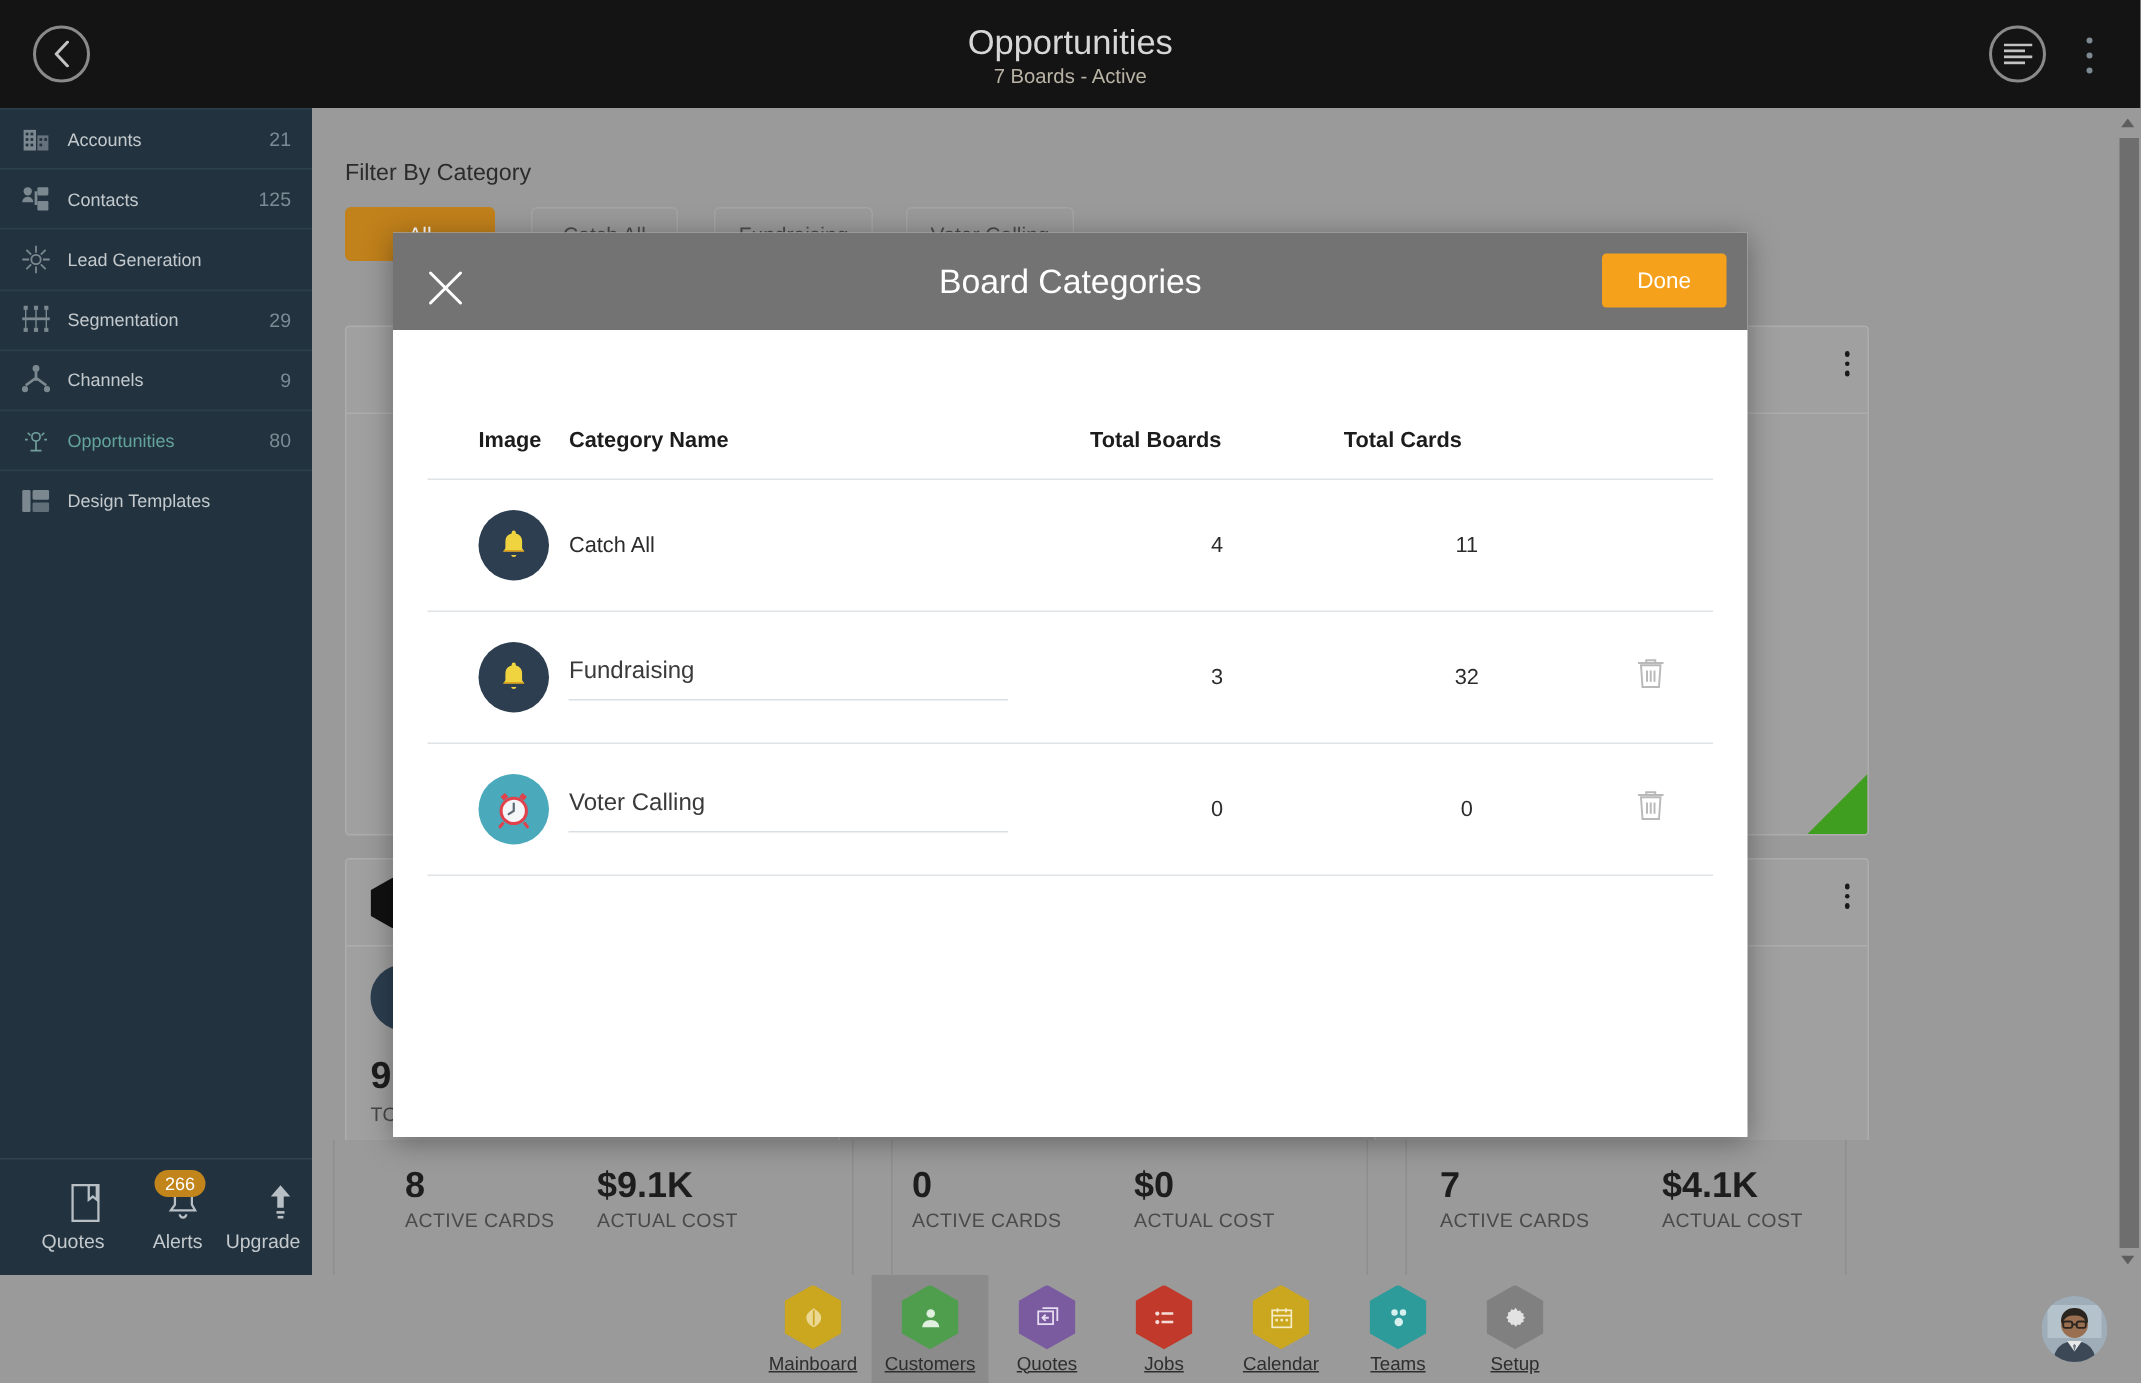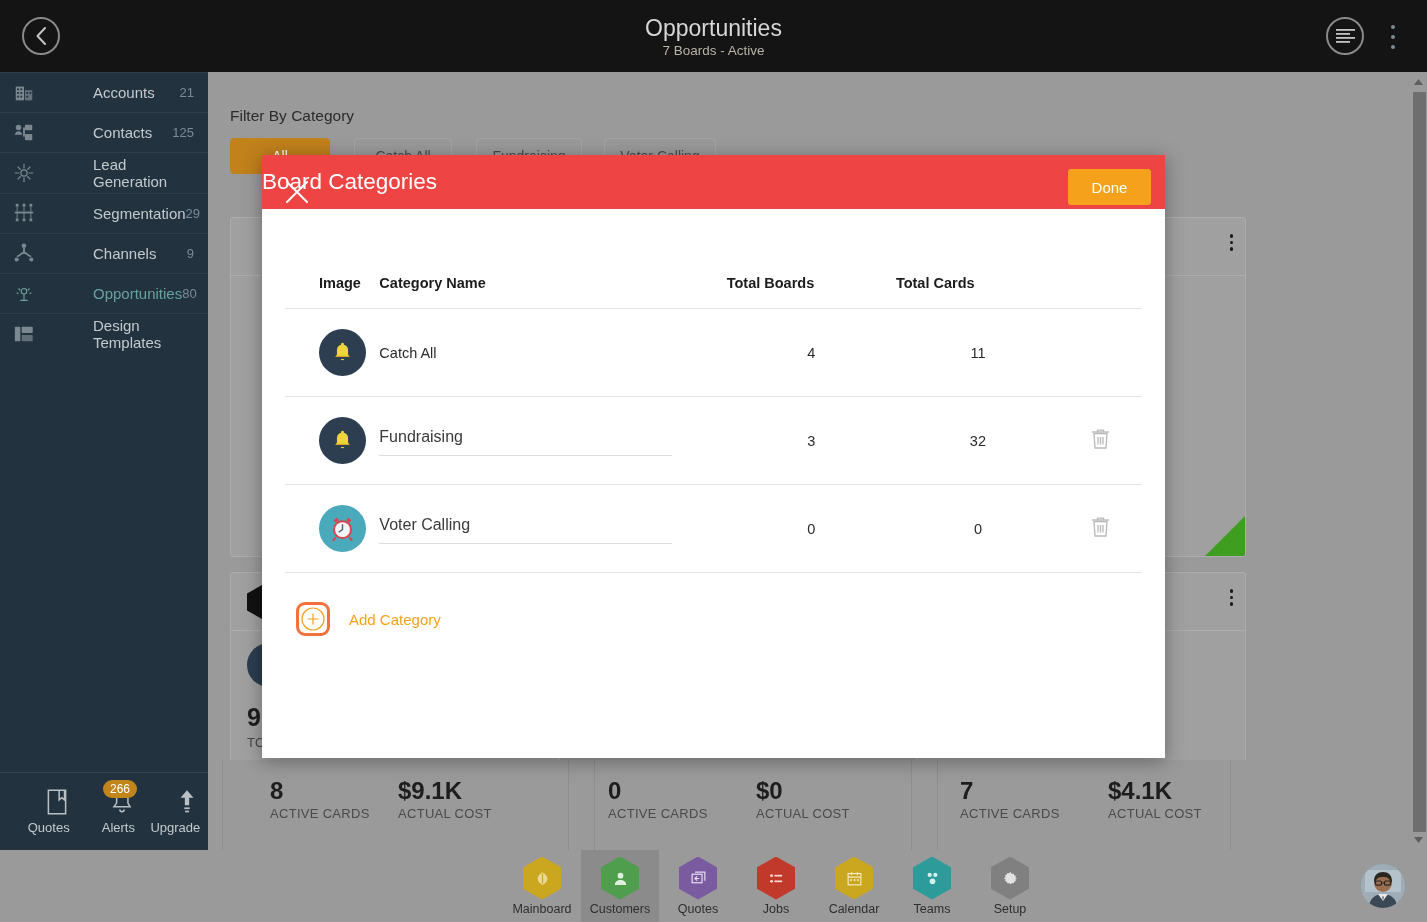--- a/index.html
+++ b/index.html
@@ -58,21 +58,21 @@
   #brand-name {
     margin-left:11px; color:#c7ccd0; font-size:16.5px; letter-spacing:4.2px; font-weight:500;
   }
   #brand-tm { color:#c7ccd0; font-size:8px; vertical-align:super; margin-left:1px; }
 
   .nav-item {
     height:40.2px; display:flex; align-items:center;
     border-top:1px solid #2c3f4c; padding:0 14px 0 13px; cursor:pointer;
   }
   .nav-ic { width:22px; height:22px; flex:0 0 22px; margin-right:10px; opacity:.75; }
-  .nav-label { flex:1; color:#c3c9cd; font-size:15px;margin-left:48px; }
+  .nav-label { flex:1; color:#c3c9cd; font-size:12px; }
   .nav-count { color:#7b8b95; font-size:13px; }
   .nav-item.active .nav-label { color:#64a39c; }
   .nav-item.active .nav-ic { opacity:.85; }
 
   #sidebar-spacer { flex:1; }
 
   #side-tools {
     height:78px; border-top:1px solid #32454f;
     display:flex; align-items:center; justify-content:space-around; padding:0 6px;
   }
@@ -140,34 +140,34 @@
     background:#9a9a9a; z-index:25;
   }
   #bottomnav { position:absolute; left:503px; top:0; height:72px; display:flex; }
   .bnav { width:78px; height:72px; display:flex; flex-direction:column; align-items:center; justify-content:center; cursor:pointer; }
   .bnav.sel { background:#8b8b8b; }
   .bhex {
     width:38px; height:43px;
     clip-path:polygon(50% 0%,100% 25%,100% 75%,50% 100%,0% 75%,0% 25%);
     display:flex; align-items:center; justify-content:center;
   }
-  .bnav-lbl { font-size:12.5px; color:#2e2e2e; margin-top:2px; }
+  .bnav-lbl { font-size:12.5px; color:#2e2e2e; margin-top:2px;text-decoration:underline; }
   #avatar {
     position:absolute; right:22px; top:14px; width:44px; height:44px; border-radius:50%;
     overflow:hidden; background:#8f9aa5; cursor:pointer;
   }
 
   
   #modal {
     position:absolute; left:262px; top:155px; width:903px; height:603px;
     background:#ffffff; z-index:60; box-shadow:0 3px 18px rgba(0,0,0,.35);
   }
   #modal-head {
-    height:54px; background:#ef4444; position:relative;
-    display:flex; align-items:center; justify-content:flex-start;
+    height:65px; background:#737373; position:relative;
+    display:flex; align-items:center; justify-content:center;
   }
   #modal-close {
     position:absolute; left:22px; top:24px; width:26px; height:26px; cursor:pointer;
   }
   #modal-title { font-size:22.5px; color:#fff; font-weight:400; }
   #done-btn {
     position:absolute; right:14px; top:14px; width:83px; height:36px;
     background:#f5a11b; color:#fff; border:none; border-radius:3px;
     font-size:15px; font-family:"Liberation Sans", sans-serif; cursor:pointer;
   }
@@ -702,23 +702,14 @@
                   <path d="M7.5 5V3.2h6V5"></path>
                 <path d="M4 6.5h13l-1 14.5H5z"></path>
                 <path d="M8 10v7.5M10.5 10v7.5M13 10v7.5"></path>
               </svg>
             </span>
           </td>
         </tr>
       </tbody>
     </table>
 
-    <div id="add-row">
-      <div id="add-plus">
-        <svg width="26" height="26" viewBox="0 0 26 26">
-          <circle cx="13" cy="13" r="11" fill="none" stroke="#f5a11b" stroke-width="1.2"></circle>
-          <path d="M13 7.5v11M7.5 13h11" stroke="#f5a11b" stroke-width="1.2"></path>
-        </svg>
-      </div>
-      <div id="add-label">Add Category</div>
-    </div>
   </div>
 </div>
 
 </body></html>

